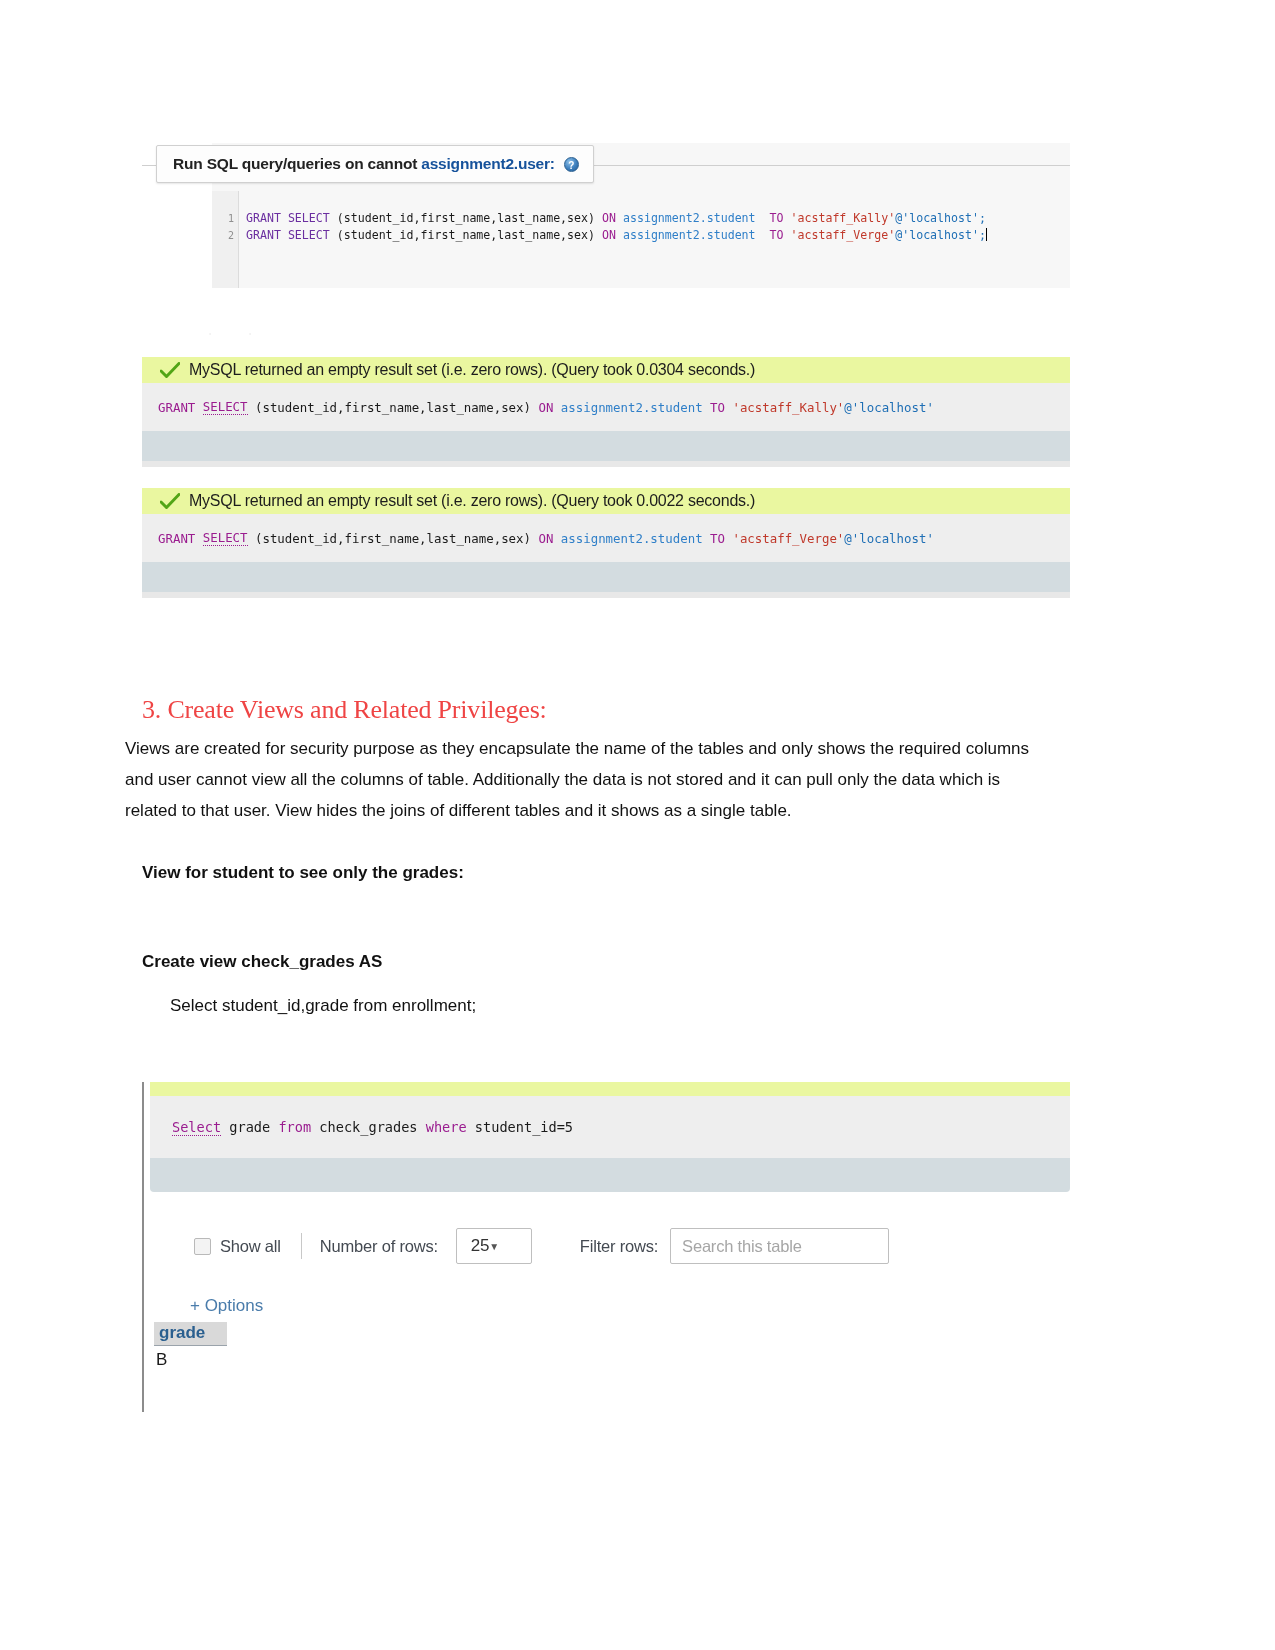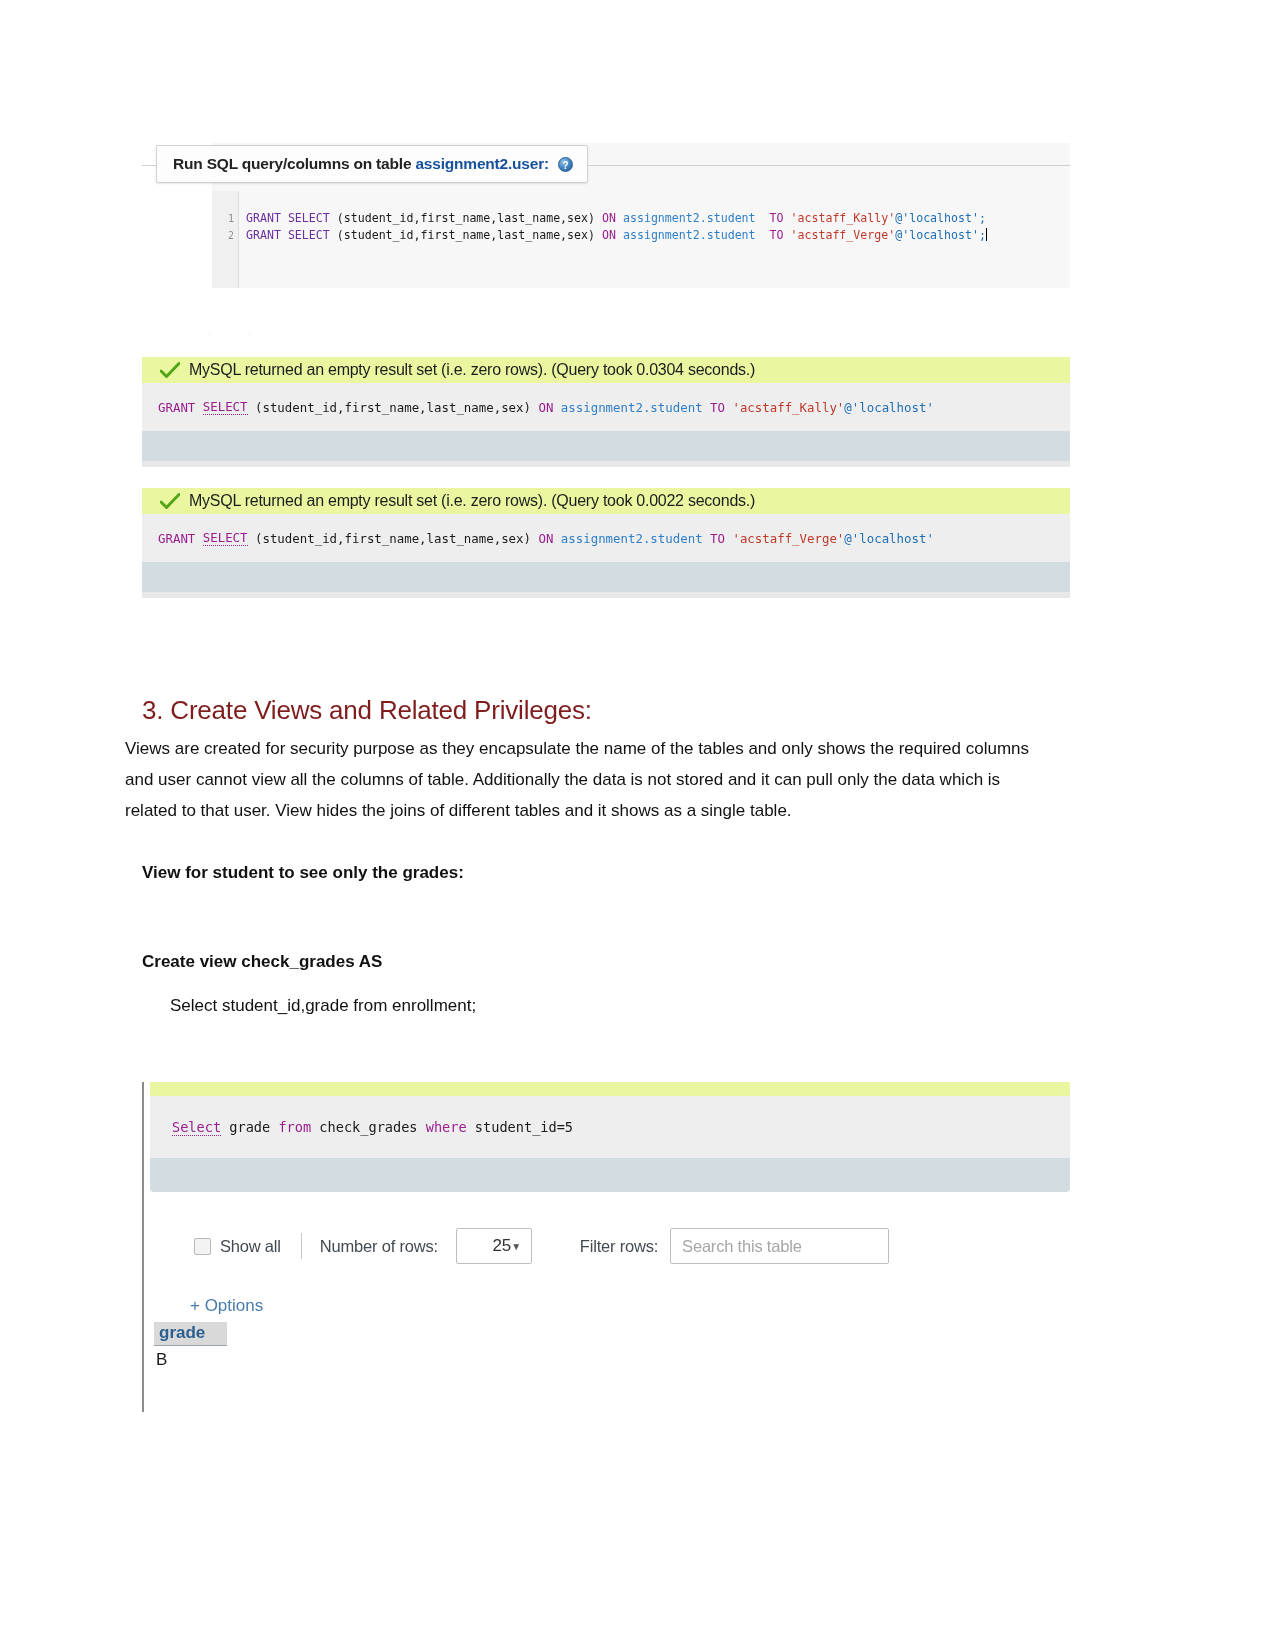--- a/index.html
+++ b/index.html
@@ -191,22 +191,22 @@
     height: 30px;
     background: #d3dce0;
   }
 
   
   .h-section {
     position: absolute;
     left: 142px;
     top: 695px;
     font-size: 26px;
-    color: #7f1d1d;
-    font-family: Liberation Sans, sans-serif;
+    color: #ef4444;
+    font-family: Liberation Serif, serif;
     letter-spacing: -0.2px;
     white-space: nowrap;
   }
   .body-para {
     position: absolute;
     left: 125px;
     top: 733px;
     width: 918px;
     font-size: 17px;
     line-height: 31px;
@@ -313,22 +313,22 @@
   }
   .rows-select {
     margin-left: 18px;
     width: 76px;
     height: 36px;
     border: 1px solid #bfbfbf;
     background: #ffffff;
     border-radius: 2px;
     display: flex;
     align-items: center;
-    justify-content: flex-end;
-    padding: 0 10px 0 14px;
+    justify-content: flex-start;
+    padding: 0 18px 0 14px;
     box-sizing: border-box;
     font-size: 17px;
     color: #333;
   }
   .caret-dn {
     font-size: 10px;
     color: #555;
   }
   .filter-label {
     margin-left: 48px;
@@ -378,21 +378,21 @@
 </head>
 <body>
 
 <div class="page">
 
   <div class="shot1">
     <div class="shot1-inner-white"></div>
     <div class="shot1-rule"></div>
 
     <div class="legend-box">
-      <span class="legend-title"><span>Run SQL query/columns on table </span><span class="tbl">assignment2.user:</span></span>
+      <span class="legend-title"><span>Run SQL query/queries on cannot </span><span class="tbl">assignment2.user:</span></span>
       <span class="help-icon">?</span>
     </div>
 
     <div class="code-area">
       <div class="gutter">
         <div class="ln">1</div>
         <div class="ln">2</div>
       </div>
       <div class="code-lines"><div><span class="kw">GRANT</span> <span class="kw">SELECT</span><span class="plain"> (student_id,first_name,last_name,sex) </span><span class="kw2">ON</span><span class="tbl2"> assignment2.student  </span><span class="kw2">TO</span><span class="str"> 'acstaff_Kally'</span><span class="at">@</span><span class="at">'localhost';</span></div><div><span class="kw">GRANT</span> <span class="kw">SELECT</span><span class="plain"> (student_id,first_name,last_name,sex) </span><span class="kw2">ON</span><span class="tbl2"> assignment2.student  </span><span class="kw2">TO</span><span class="str"> 'acstaff_Verge'</span><span class="at">@</span><span class="at">'localhost';</span><span class="caret"></span></div></div>
     </div>

